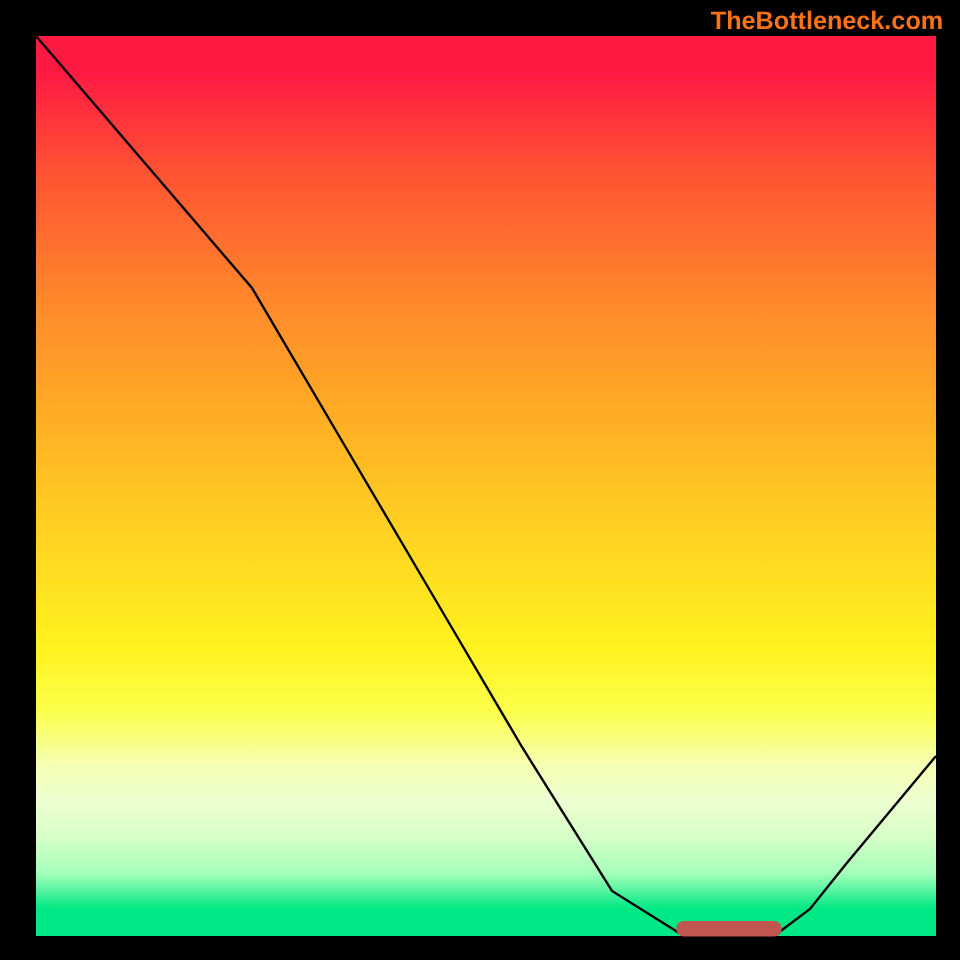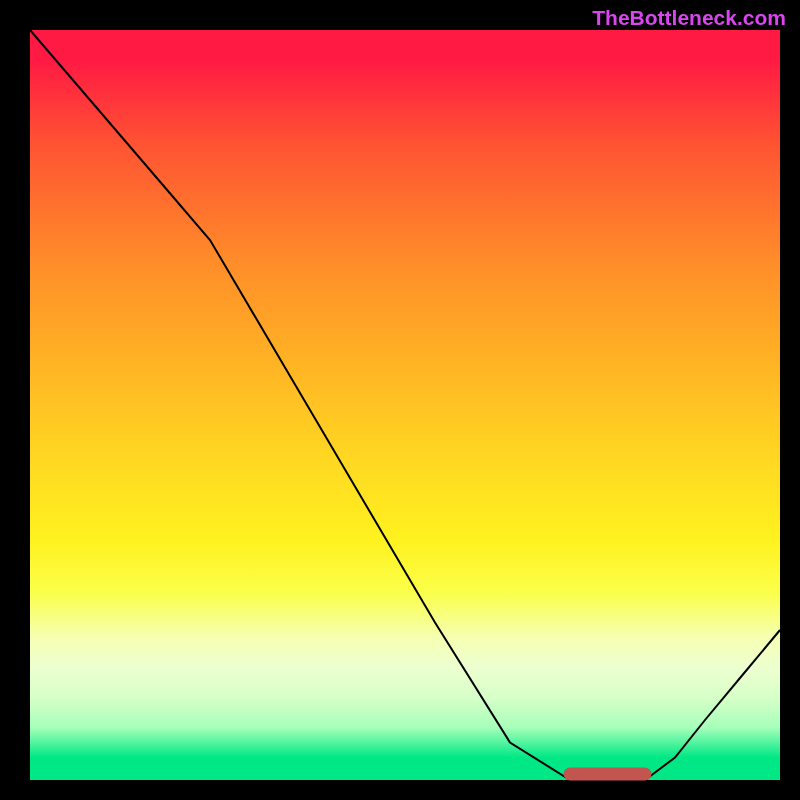--- a/index.html
+++ b/index.html
@@ -38,21 +38,21 @@
       #00e885 100%
     );
   }
   .watermark {
     position: absolute;
     top: 6px;
     right: 14px;
     font-family: Arial, Helvetica, sans-serif;
     font-weight: bold;
     font-size: 21px;
-    color: #d946ef;
+    color: #f97316;
     letter-spacing: 0px;
   }
   svg.overlay {
     position: absolute;
     left: 30px;
     top: 30px;
     width: 750px;
     height: 750px;
     overflow: visible;
   }

